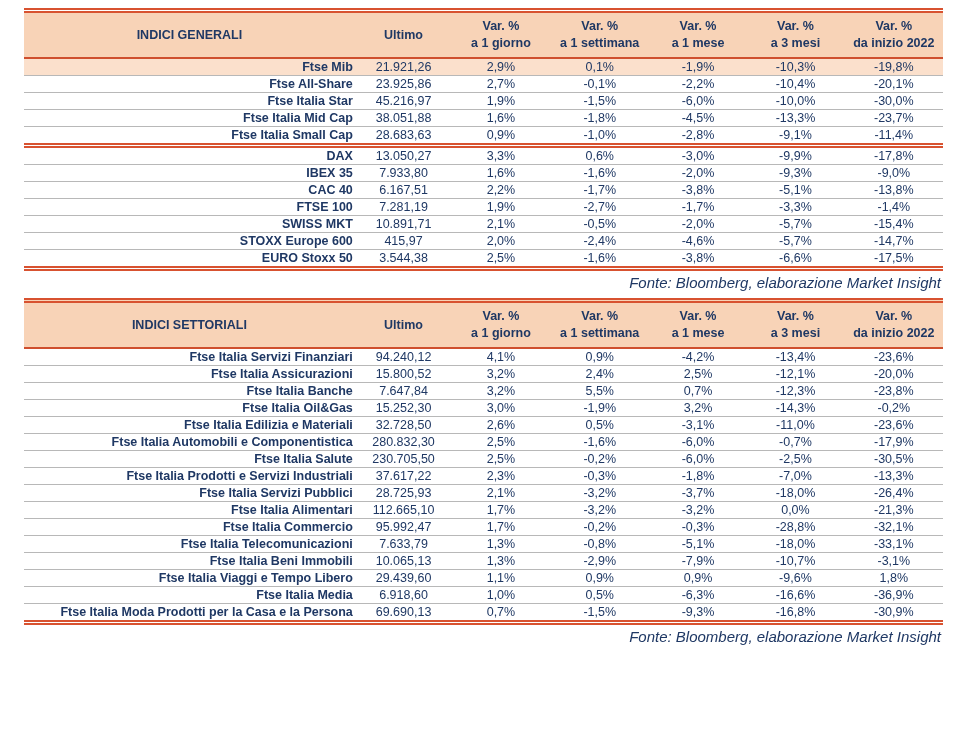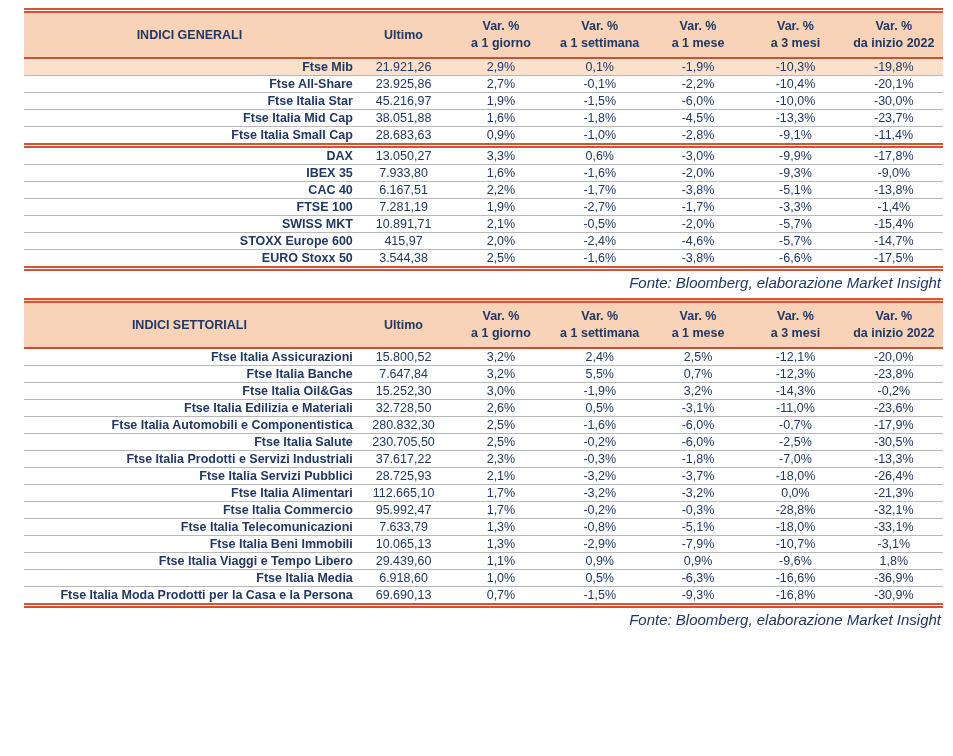--- a/index.html
+++ b/index.html
@@ -242,20 +242,29 @@
           <span class="l2">a 3 mesi</span>
         </th>
         <th>
           <span class="l1">Var. %</span>
           <span class="l2">da inizio 2022</span>
         </th>
       </tr>
     </thead>
     <tbody>
         <tr>
+          <td class="name">Ftse Italia Servizi Finanziari</td>
+          <td class="num">94.240,12</td>
+          <td class="num day">4,1%</td>
+          <td class="num">0,9%</td>
+          <td class="num">-4,2%</td>
+          <td class="num">-13,4%</td>
+          <td class="num">-23,6%</td>
+        </tr>
+        <tr>
           <td class="name">Ftse Italia Assicurazioni</td>
           <td class="num">15.800,52</td>
           <td class="num day">3,2%</td>
           <td class="num">2,4%</td>
           <td class="num">2,5%</td>
           <td class="num">-12,1%</td>
           <td class="num">-20,0%</td>
         </tr>
         <tr>
           <td class="name">Ftse Italia Banche</td>

